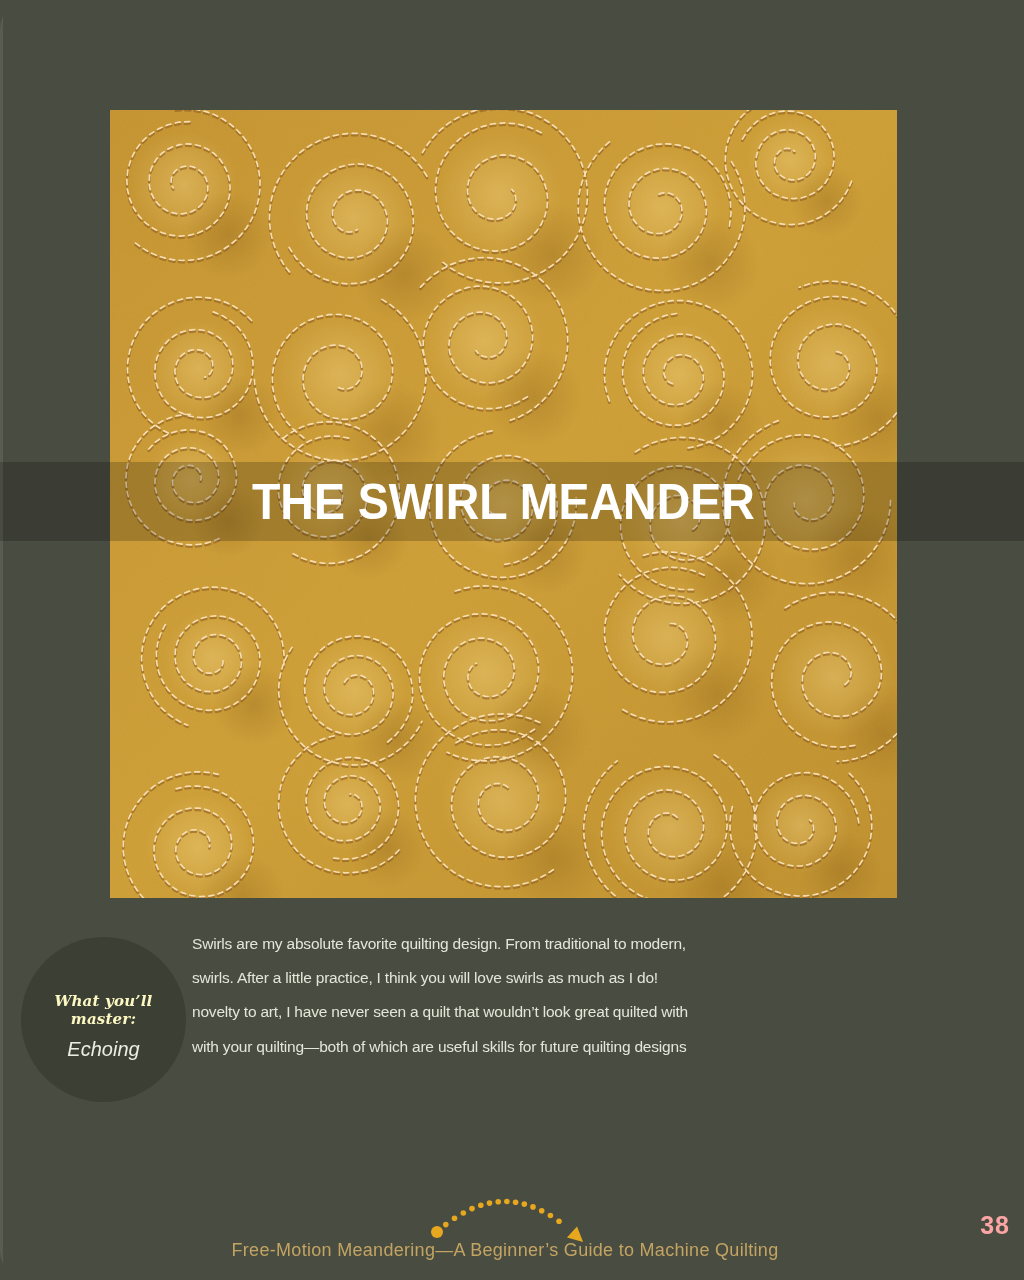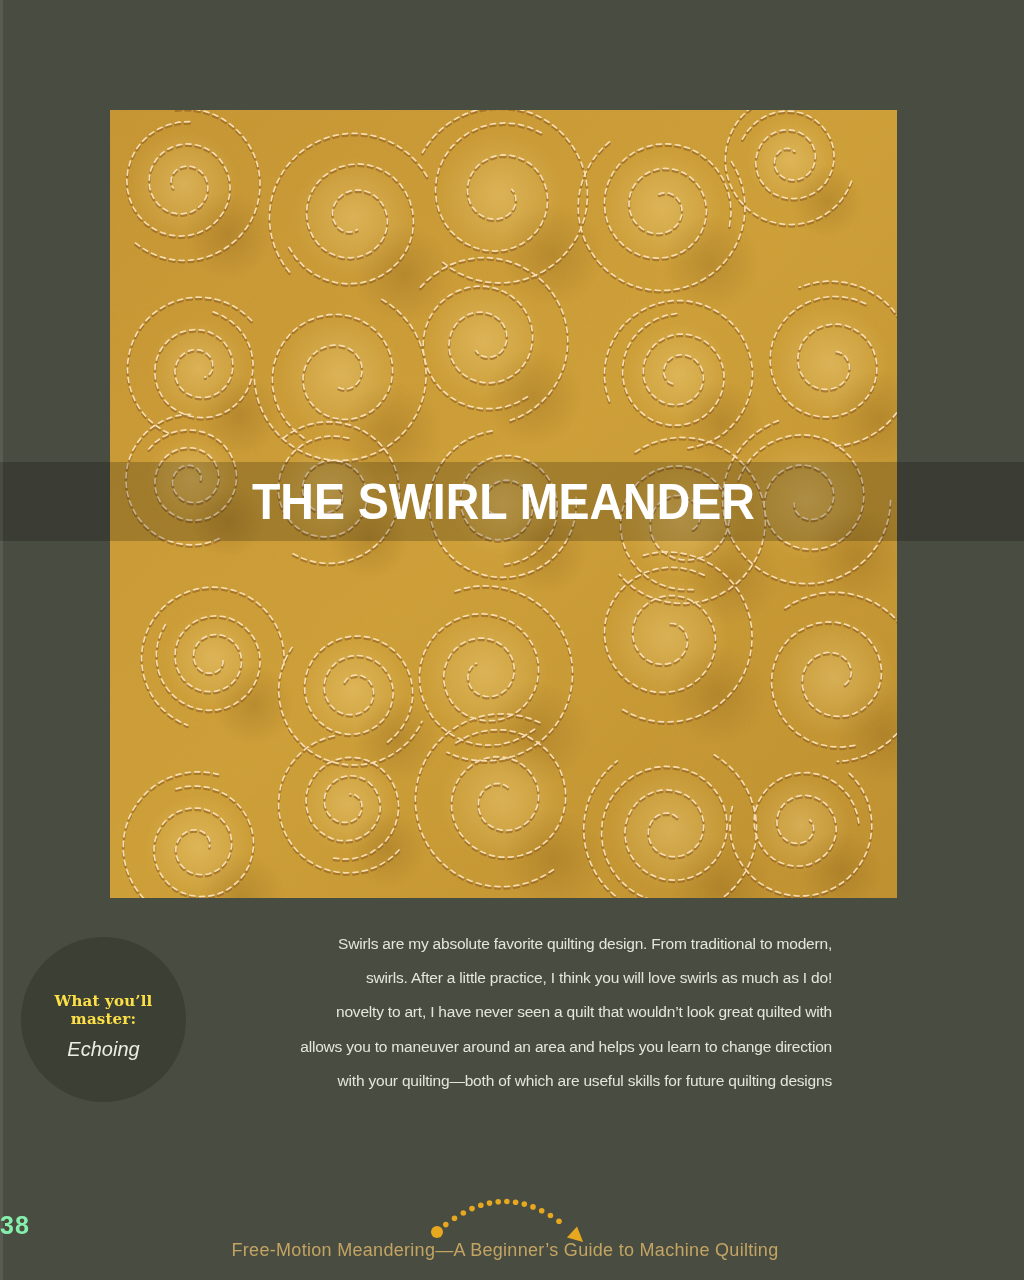--- a/index.html
+++ b/index.html
@@ -1,20 +1,20 @@
 <!DOCTYPE html>
 <html><head>
 <meta charset="utf-8">
 <title>THE SWIRL MEANDER</title>
 <style>
   * { margin:0; padding:0; box-sizing:border-box; }
   html,body { width:1024px; height:1280px; }
   body { font-family:"Liberation Sans", sans-serif; background:#494c41; overflow:hidden; }
 
-  .page { position:relative; width:1024px; height:1280px; background:#494c41; overflow:hidden; }
+  .page { position:relative; width:1024px; height:1280px; background:#494c41; overflow:hidden;border-radius:29px; }
 
   .left-edge {
     position:absolute; left:0; top:0; width:3px; height:100%;
     background:rgba(240,243,230,0.10);
   }
 
   .photo {
     position:absolute; left:110px; top:110px; width:787px; height:788px;
   }
   .photo svg { display:block; }
@@ -31,39 +31,39 @@
   }
   .page-title span { display:inline-block; transform:scaleX(0.93); transform-origin:center; }
 
   .master-circle {
     position:absolute; left:21px; top:937px; width:165px; height:165px;
     border-radius:50%; background:#3c4034;
     display:flex; flex-direction:column; align-items:center; justify-content:center;
     padding-top:14px; gap:10px; text-align:center;
   }
   .master-heading {
-    font-family:"DejaVu Serif", serif; font-weight:700;
-    font-size:15px; color:#fde047; letter-spacing:0.2px;
+    font-family:"DejaVu Serif", serif; font-style:italic; font-weight:700;
+    font-size:15px; color:#fef9c3; letter-spacing:0.2px;
   }
   .master-skill {
     font-style:italic; font-size:20px; color:#eceee4;
   }
 
   .para {
-    position:absolute; left:192px; width:640px; text-align:right;
+    position:absolute; left:192px; width:640px; text-align:left;
     color:#e4e6da; font-size:15.5px; line-height:34px; letter-spacing:-0.2px;
   }
   .para-1 { top:927px; }
   .para-2 { top:1030px; }
 
   .footer-arc { position:absolute; left:420px; top:1185px; }
 
   .page-number {
-    position:absolute; left:0; top:1213px; width:1010px; text-align:left;
-    color:#86efac; font-size:25px; font-weight:700; letter-spacing:1px; line-height:25px;
+    position:absolute; left:0; top:1213px; width:1010px; text-align:right;
+    color:#fca5a5; font-size:25px; font-weight:700; letter-spacing:1px; line-height:25px;
   }
   .book-title {
     position:absolute; left:0; top:1240px; width:1010px; text-align:center;
     color:#c3a462; font-size:18px; letter-spacing:0.3px; line-height:20px;
   }
 </style>
 </head>
 <body>
 
 <div class="page">
@@ -262,21 +262,20 @@
     <div class="master-heading">What you’ll master:</div>
     <div class="master-skill">Echoing</div>
   </div>
 
   <div class="para para-1">
       <div>Swirls are my absolute favorite quilting design. From traditional to modern,</div>
       <div>swirls. After a little practice, I think you will love swirls as much as I do!</div>
       <div>novelty to art, I have never seen a quilt that wouldn’t look great quilted with</div>
     </div>
   <div class="para para-2">
-      <div>allows you to maneuver around an area and helps you learn to change direction</div>
       <div>with your quilting—both of which are useful skills for future quilting designs</div>
     </div>
 
   <svg id="arc-svg" class="footer-arc" width="170" height="62" viewBox="0 0 170 62">
       <g fill="#e7a81f">
         <circle cx="17" cy="47" r="6"></circle>
         <circle cx="25.8" cy="39.6" r="2.8"></circle>
         <circle cx="34.5" cy="33.3" r="2.8"></circle>
         <circle cx="43.3" cy="28.0" r="2.8"></circle>
         <circle cx="52.0" cy="23.6" r="2.8"></circle>

